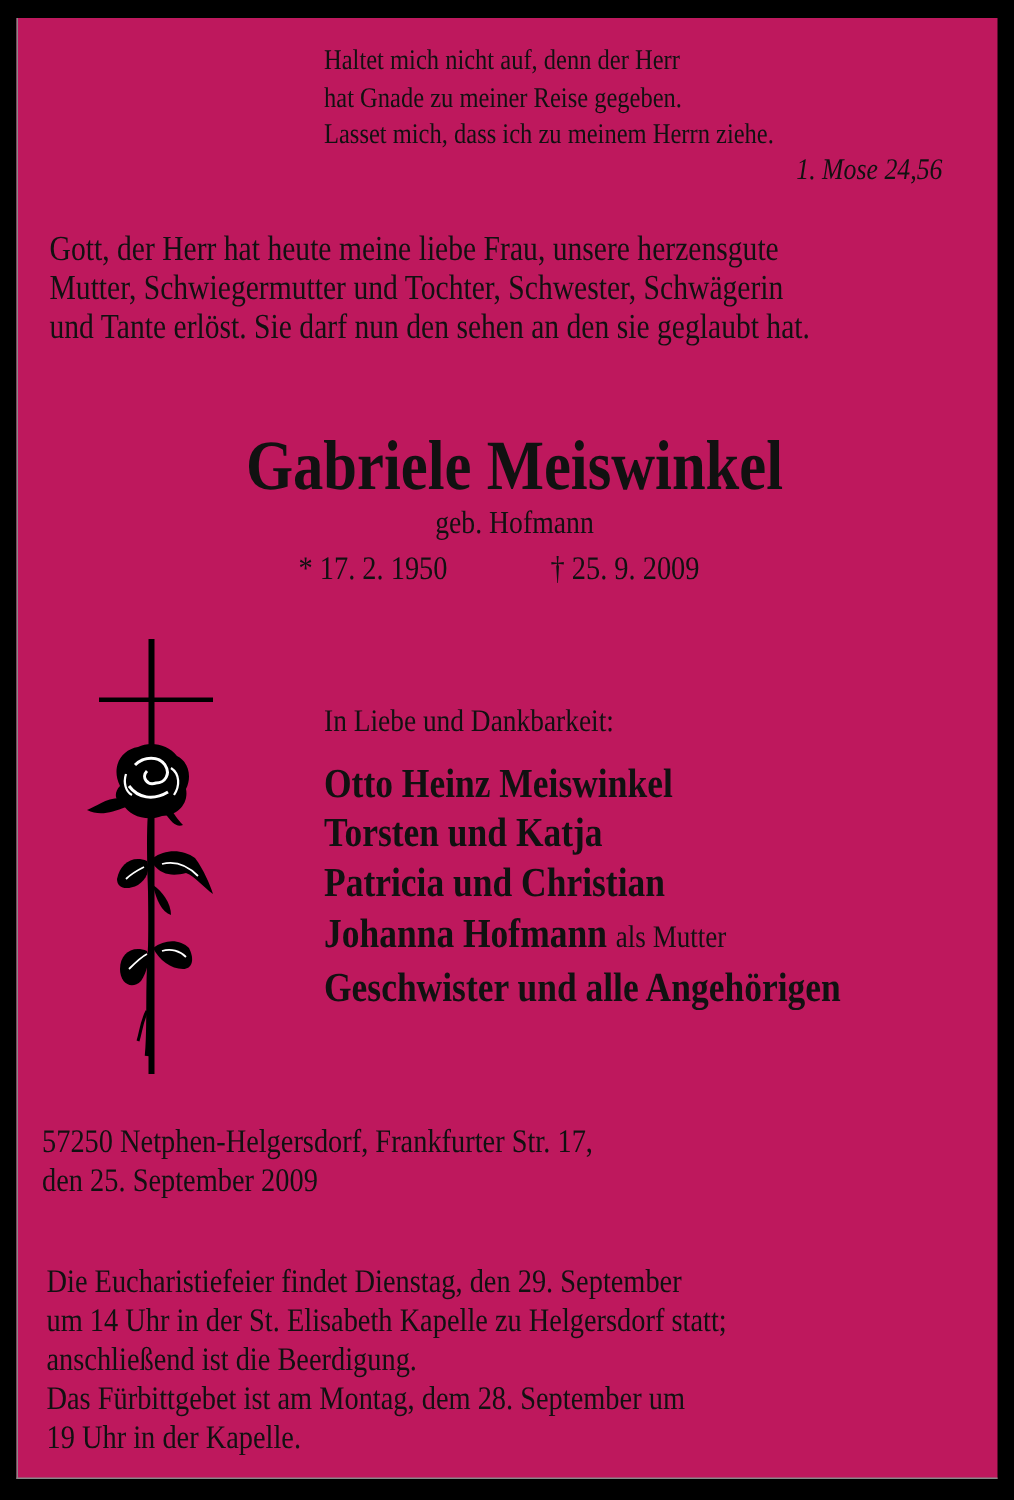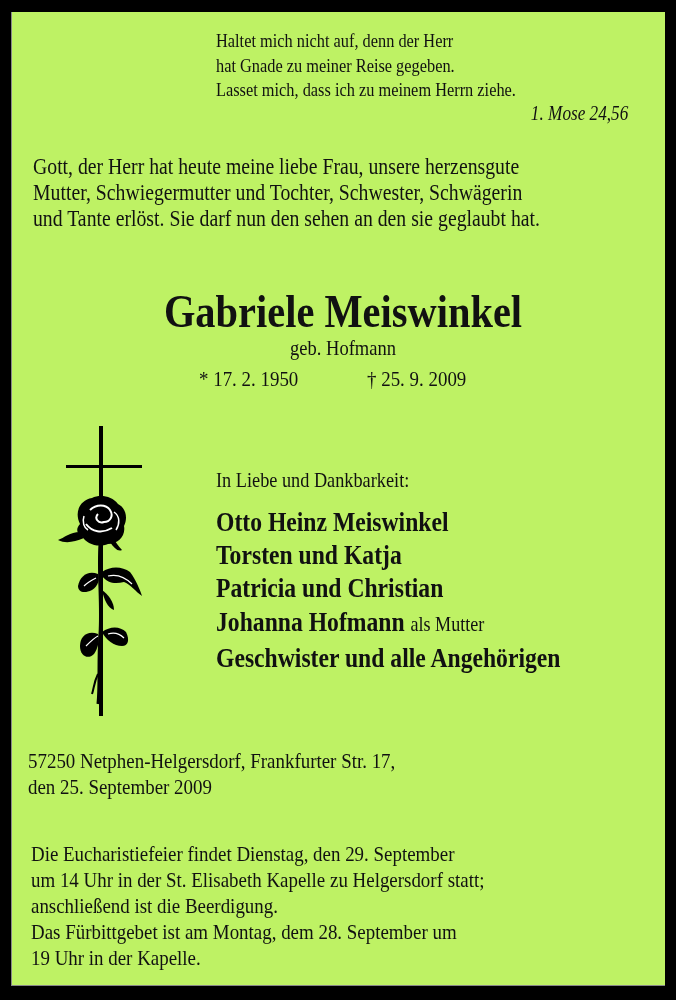--- a/index.html
+++ b/index.html
@@ -1,19 +1,19 @@
 <!DOCTYPE html>
 <html><head>
 <meta charset="utf-8">
 <style>
   html, body { margin: 0; padding: 0; }
   body { width: 676px; height: 1000px; background: #000; position: relative; overflow: hidden; }
   .page {
     position: absolute; left: 11px; top: 12px; width: 654px; height: 974px;
-    background: #bef264; border-left: 1px solid #888; border-bottom: 1px solid #888;
+    background: #be185d; border-left: 1px solid #888; border-bottom: 1px solid #888;
     box-sizing: border-box;
   }
   .txt {
     position: absolute; white-space: nowrap; color: #111;
     font-family: "Liberation Serif", "DejaVu Serif", serif;
     transform-origin: 0 0;
   }
   .verse { font-size: 19px; line-height: 24.5px; transform: scaleX(0.86); }
   .ref { font-style: italic; font-size: 20px; transform-origin: 100% 0; transform: scaleX(0.86); }
   .intro { font-size: 23.5px; line-height: 26px; transform: scaleX(0.84); }

